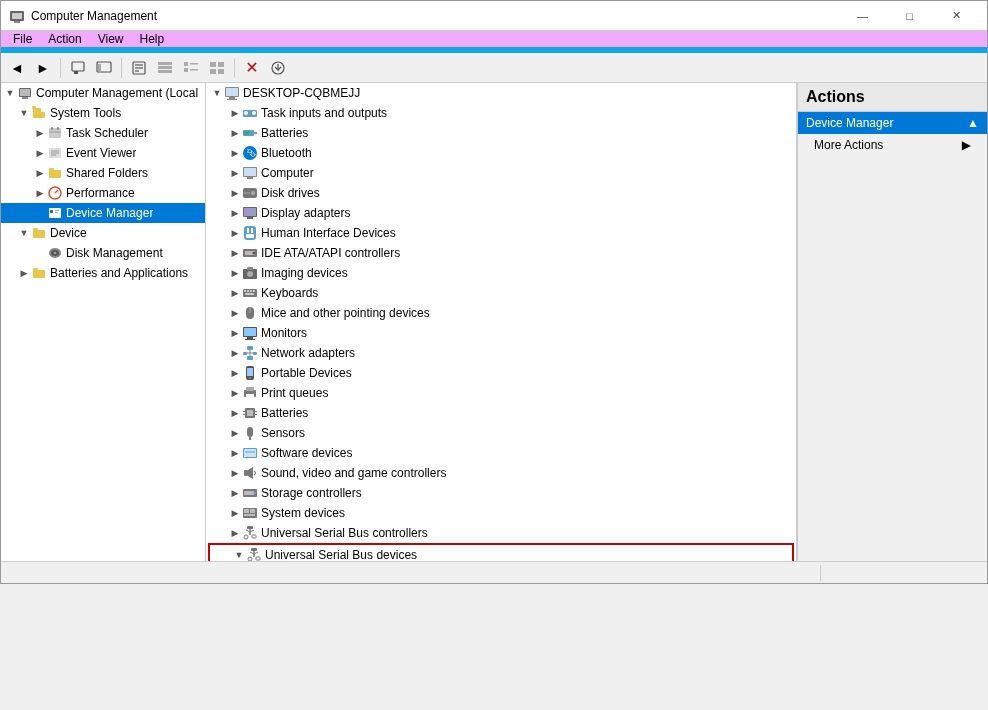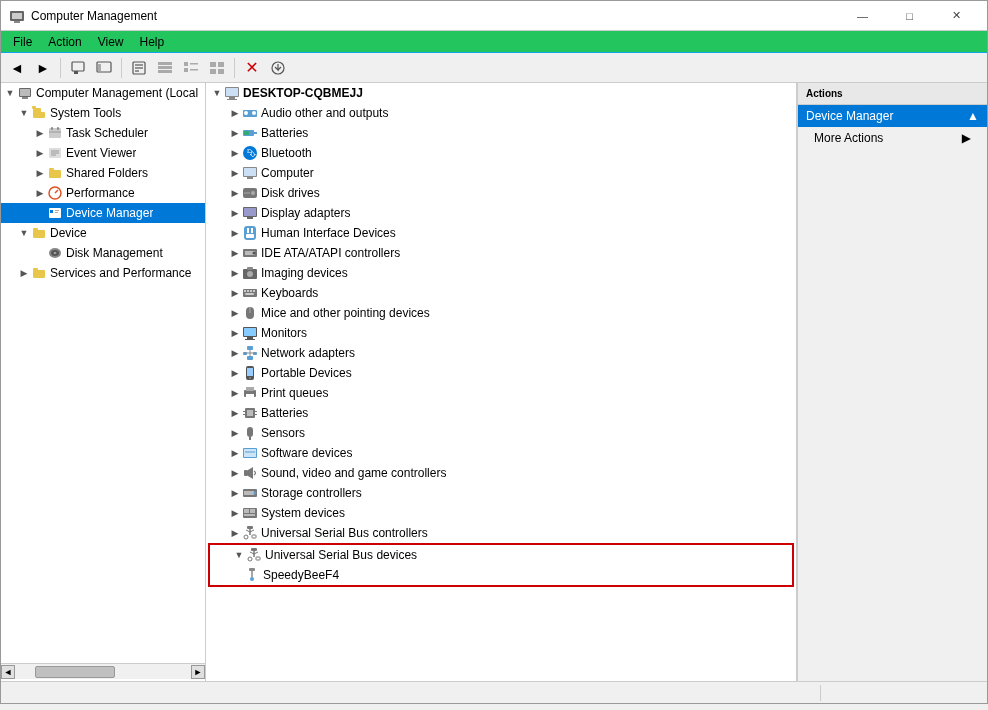--- a/index.html
+++ b/index.html
@@ -6,21 +6,21 @@
     body {
       font-family: 'Segoe UI', Tahoma, sans-serif;
       font-size: 12px;
       background: #f0f0f0;
       width: 988px;
       height: 710px;
       overflow: hidden;
     }
     .window {
       width: 988px;
-      height: 704px;
+      height: 584px;
       background: #f0f0f0;
       border: 1px solid #999;
       display: flex;
       flex-direction: column;
     }
     .title-bar {
       background: #fff;
       height: 30px;
       display: flex;
       align-items: center;
@@ -51,26 +51,26 @@
       display: flex;
       align-items: center;
       justify-content: center;
       cursor: pointer;
       font-size: 11px;
       color: #444;
       border: none;
       background: transparent;
     }
     .menu-bar {
-      background: #22c55e;
+      background: #f0abfc;
       height: 22px;
       display: flex;
       align-items: center;
       padding: 0 4px;
-      border-bottom: 1px solid #0ea5e9;
+      border-bottom: 6px solid #0ea5e9;
     }
     .menu-item {
       padding: 2px 8px;
       cursor: pointer;
       font-size: 12px;
     }
     .toolbar {
       background: #f0f0f0;
       height: 30px;
       display: flex;
@@ -182,21 +182,21 @@
       border: 1px solid #999;
       margin-left: 20px;
       border-radius: 2px;
     }
 
     
     .actions-header {
       background: #e8e8e8;
       padding: 5px 8px;
       font-weight: bold;
-      font-size: 10px;
+      font-size: 16px;
       border-bottom: 1px solid #ccc;
     }
     .actions-section {
       background: #0078d7;
       color: #fff;
       padding: 4px 8px;
       display: flex;
       align-items: center;
       justify-content: space-between;
       cursor: pointer;
@@ -411,21 +411,21 @@
       </div>
 
       <div class="tree-item" style="padding-left:16px;">
         <div class="expand-arrow">▶</div>
         <div class="item-icon">
           <svg width="14" height="14" viewBox="0 0 14 14">
             <rect x="1" y="4" width="12" height="8" rx="1" fill="#e8c64a"></rect>
             <rect x="1" y="2" width="5" height="3" rx="1" fill="#e8c64a"></rect>
           </svg>
         </div>
-        <span class="item-label">Services and Performance</span>
+        <span class="item-label">Batteries and Applications</span>
       </div>
 
       <div style="height:380px;"></div>
 
       <div class="scroll-bar-h">
         <div style="width:14px;height:14px;background:#e0e0e0;border:1px solid #999;display:flex;align-items:center;justify-content:center;font-size:9px;cursor:pointer;">◄</div>
         <div class="scroll-thumb"></div>
         <div style="flex:1;"></div>
         <div style="width:14px;height:14px;background:#e0e0e0;border:1px solid #999;display:flex;align-items:center;justify-content:center;font-size:9px;cursor:pointer;">►</div>
       </div>
@@ -436,33 +436,33 @@
       <div class="tree-item" style="padding-left:4px;">
         <div class="expand-arrow">▼</div>
         <div class="item-icon">
           <svg width="16" height="16" viewBox="0 0 16 16">
             <rect x="1" y="2" width="14" height="10" rx="1" fill="#888"></rect>
             <rect x="2" y="3" width="12" height="8" fill="#cce0f5"></rect>
             <rect x="5" y="12" width="6" height="2" fill="#888"></rect>
             <rect x="3" y="14" width="10" height="1" fill="#888"></rect>
           </svg>
         </div>
-        <span class="item-label" style="font-weight:bold;">DESKTOP-CQBMEJJ</span>
+        <span class="item-label" style="font-weight:normal;">DESKTOP-CQBMEJJ</span>
       </div>
 
       <div class="tree-item" style="padding-left:22px;">
         <div class="expand-arrow">▶</div>
         <div class="item-icon">
           <svg width="16" height="16" viewBox="0 0 16 16">
             <rect x="1" y="5" width="14" height="7" rx="1" fill="#5a9fd4"></rect>
             <circle cx="4" cy="8" r="2" fill="#fff"></circle>
             <circle cx="12" cy="8" r="2" fill="#fff"></circle>
           </svg>
         </div>
-        <span class="item-label">Audio other and outputs</span>
+        <span class="item-label">Task inputs and outputs</span>
       </div>
 
       <div class="tree-item" style="padding-left:22px;">
         <div class="expand-arrow">▶</div>
         <div class="item-icon">
           <svg width="16" height="16" viewBox="0 0 16 16">
             <rect x="1" y="5" width="11" height="6" rx="1" fill="#5a9fd4"></rect>
             <rect x="12" y="7" width="3" height="2" fill="#5a9fd4"></rect>
             <rect x="2" y="6" width="5" height="4" fill="#3a7"></rect>
           </svg>

